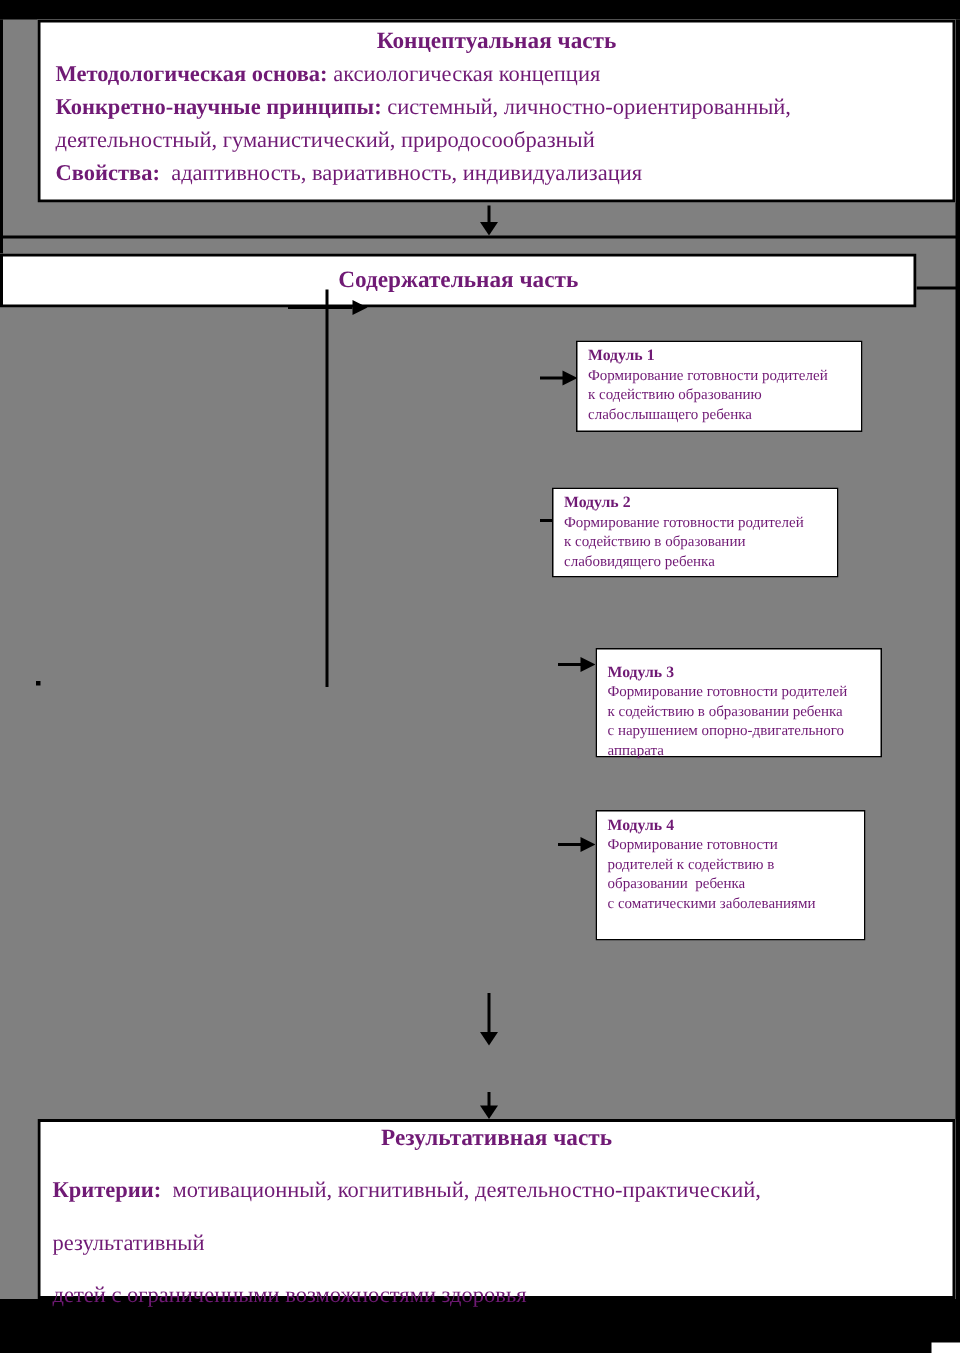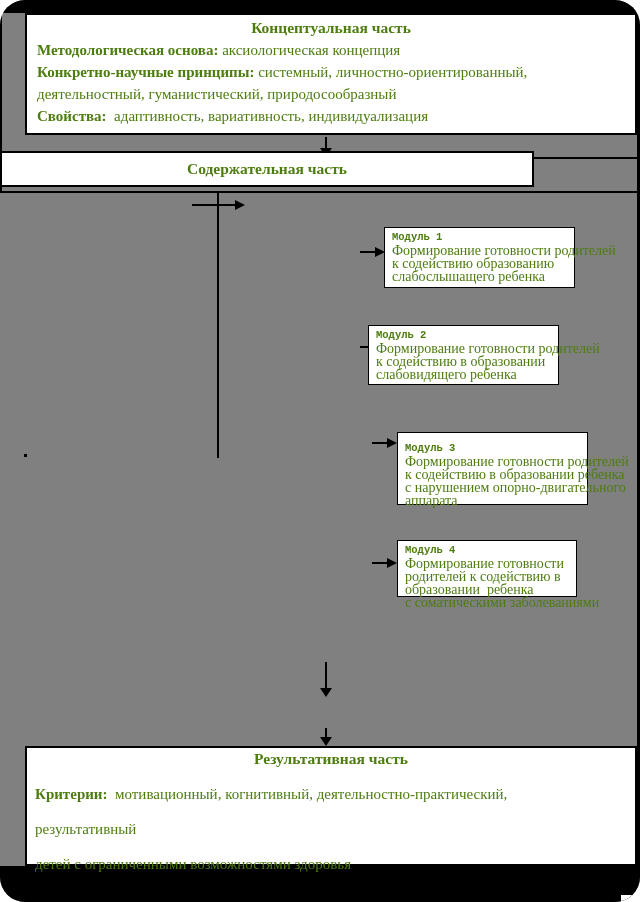--- a/index.html
+++ b/index.html
@@ -1,34 +1,33 @@
 <!DOCTYPE html>
 <html><head>
 <meta charset="utf-8">
 <style>
   html,body{margin:0;padding:0;background:#ffffff;}
   #canvas{
     position:relative;width:640px;height:902px;overflow:hidden;
     background:#808080;
     font-family:"Liberation Serif","DejaVu Serif",serif;
-    color:#4d7c0f;
-    border-radius:25px;
+    color:#701a75;
   }
   .abs{position:absolute;}
   .black{background:#000;}
   .whitebox{
     position:absolute;background:#fff;border:2px solid #000;box-sizing:border-box;
   }
   .thinbox{border-width:1.5px;}
   .tl{display:block;white-space:pre;line-height:22px;font-size:15px;}
   .tl b{font-weight:bold;}
   .title{display:block;text-align:center;font-weight:bold;font-size:15.5px;line-height:22px;white-space:pre;}
   
-  .mtitle{display:block;font-weight:bold;font-size:10.5px;line-height:13px;white-space:pre;font-family:Liberation Mono, monospace;}
-  .mline{display:block;font-size:14px;line-height:13px;white-space:pre;}
+  .mtitle{display:block;font-weight:bold;font-size:10.5px;line-height:13px;white-space:pre;}
+  .mline{display:block;font-size:10px;line-height:13px;white-space:pre;}
   
   .rl{display:block;white-space:pre;line-height:20px;font-size:15px;margin-top:15px;}
   .gap{margin-top:20px;}
   
   .head-down{position:absolute;width:0;height:0;border-left:6px solid transparent;border-right:6px solid transparent;border-top:9px solid #000;}
   .head-right{position:absolute;width:0;height:0;border-top:5px solid transparent;border-bottom:5px solid transparent;border-left:10px solid #000;}
   .shaft{position:absolute;background:#000;}
 </style>
 </head>
 <body>
@@ -50,21 +49,21 @@
   </div>
 
   <div>
     <div class="shaft" style="left:325px;top:137px;width:2px;height:12px;"></div>
     <div class="head-down" style="left:320px;top:148px;"></div>
   </div>
 
   <div class="abs black" style="left:0;top:157px;width:640px;height:2px;"></div>
   <div class="abs black" style="left:0;top:191px;width:640px;height:2px;"></div>
 
-  <div class="whitebox" style="left:0;top:151px;width:534px;height:36px;">
+  <div class="whitebox" style="left:0;top:169px;width:611px;height:36px;">
     <span class="title" style="line-height:31px;">Содержательная часть</span>
   </div>
 
   <div class="shaft" style="left:217px;top:193px;width:2px;height:265px;"></div>
   <div>
     <div class="shaft" style="left:192px;top:204px;width:43px;height:2px;"></div>
     <div class="head-right" style="left:235px;top:200px;"></div>
   </div>
 
   <div class="abs" style="left:24px;top:454px;width:3px;height:3px;background:#000;" title="."></div>
@@ -101,21 +100,21 @@
   </div>
 
   <div class="whitebox thinbox" style="left:397px;top:432px;width:191px;height:73px;padding:9px 7px;">
     <span class="mtitle">Модуль 3</span>
     <span class="mline">Формирование готовности родителей</span>
     <span class="mline">к содействию в образовании ребенка</span>
     <span class="mline">с нарушением опорно-двигательного</span>
     <span class="mline">аппарата</span>
   </div>
 
-  <div class="whitebox thinbox" style="left:397px;top:540px;width:180px;height:57px;padding:3px 7px;">
+  <div class="whitebox thinbox" style="left:397px;top:540px;width:180px;height:87px;padding:3px 7px;">
     <span class="mtitle">Модуль 4</span>
     <span class="mline">Формирование готовности</span>
     <span class="mline">родителей к содействию в</span>
     <span class="mline">образовании  ребенка</span>
     <span class="mline">с соматическими заболеваниями</span>
   </div>
 
   <div>
     <div class="shaft" style="left:325px;top:662px;width:2px;height:27px;"></div>
     <div class="head-down" style="left:320px;top:688px;"></div>

